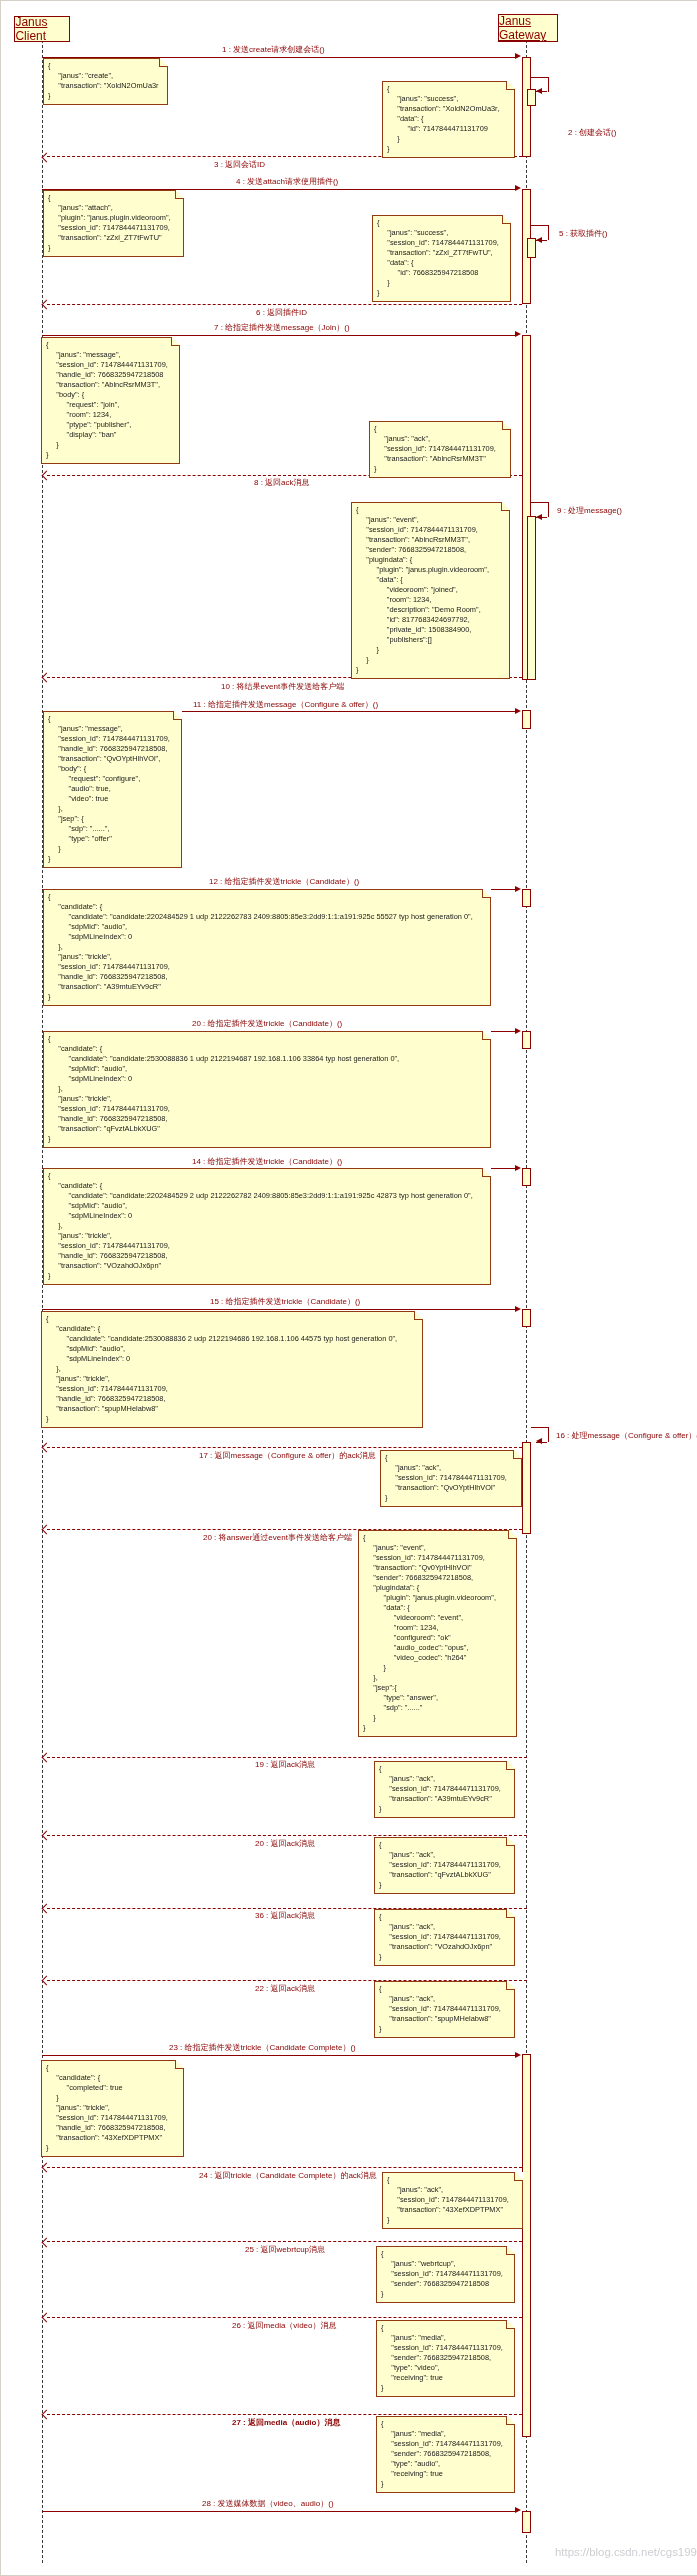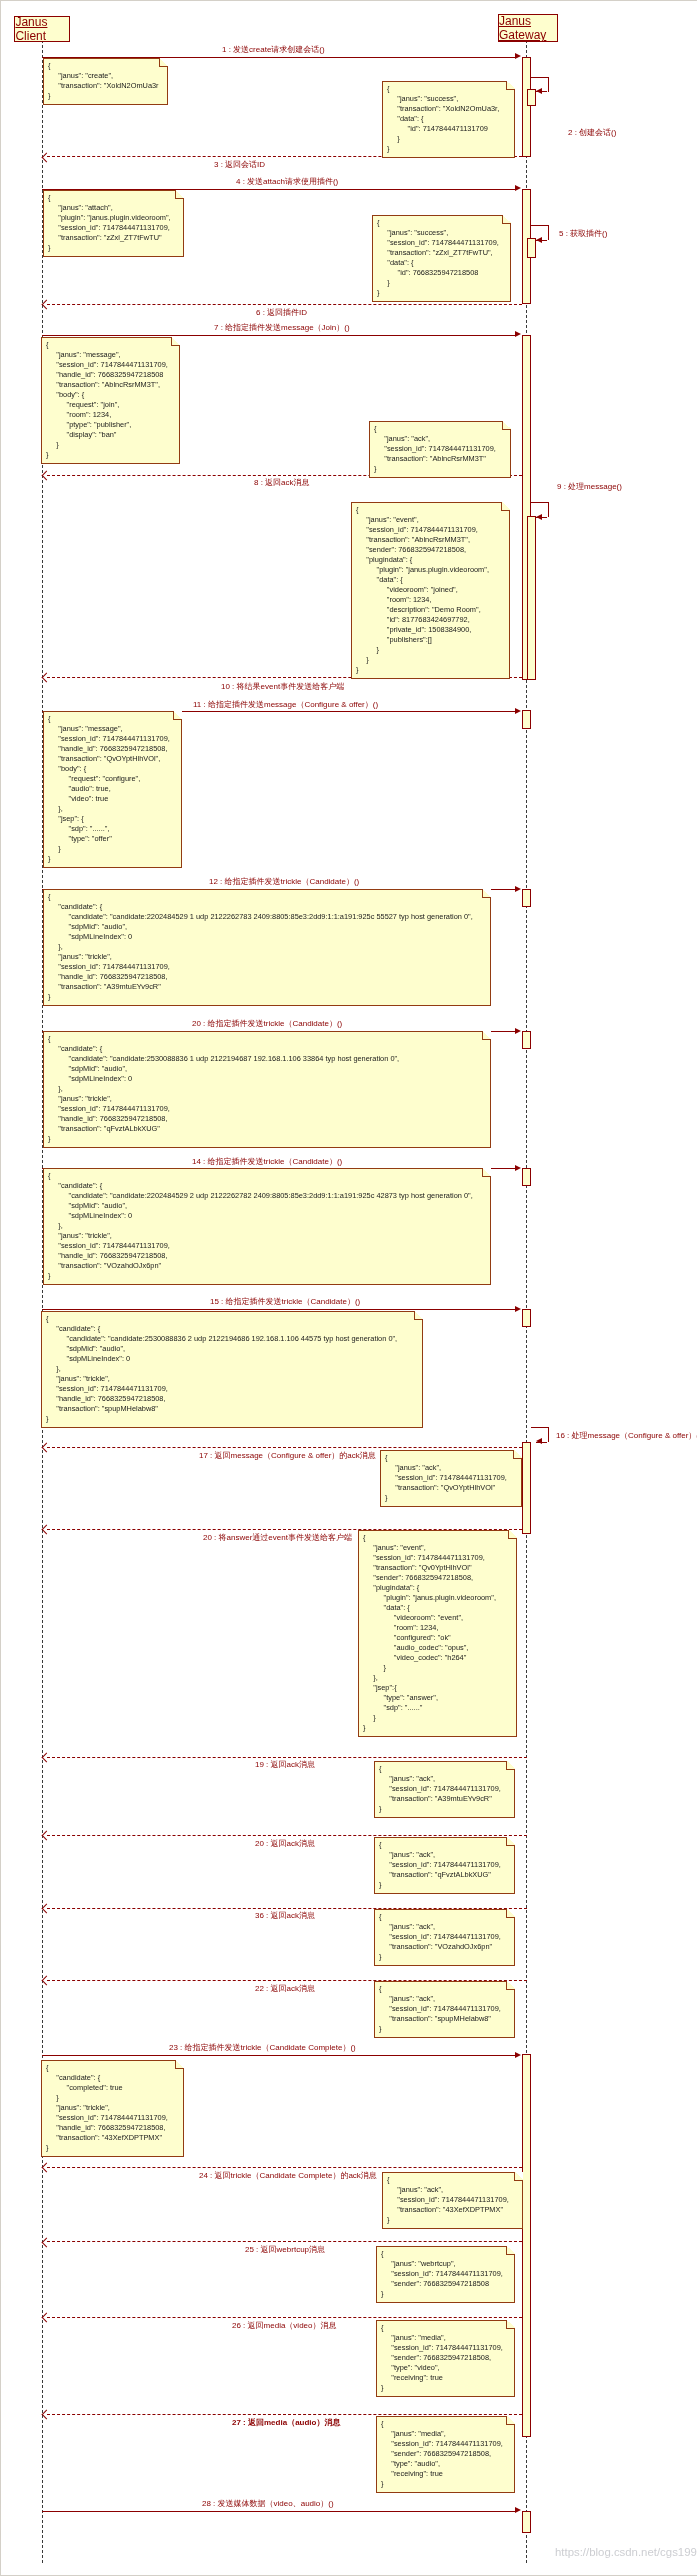--- a/index.html
+++ b/index.html
@@ -128,21 +128,21 @@
     <div class="msg-line-solid" style="left: 41px; top: 334px; width: 474px;"></div>
     <div class="head-right" style="left: 514px; top: 330px;"></div>
     <div class="msg-label" style="left: 213px; top: 321px;">7 : 给指定插件发送message（Join）()</div>
     <div class="msg-line-dashed" style="left: 46px; top: 474px; width: 475px;"></div>
     <div class="chev" style="left: 42px; top: 471px;"></div>
     <div class="msg-label" style="left: 253px; top: 476px;">8 : 返回ack消息</div>
     <div class="msg-line-solid" style="left: 530px; top: 501px; width: 17px;"></div>
     <div class="vseg" style="left: 547px; top: 501px; height: 14.7px;"></div>
     <div class="msg-line-solid" style="left: 535px; top: 516px; width: 11.4px;"></div>
     <div class="head-left" style="left: 535px; top: 513px;"></div>
-    <div class="msg-label" style="left: 556px; top: 480px;">9 : 处理message()</div>
+    <div class="msg-label" style="left: 556px; top: 504px;">9 : 处理message()</div>
     <div class="msg-line-dashed" style="left: 46px; top: 676px; width: 475px;"></div>
     <div class="chev" style="left: 42px; top: 673px;"></div>
     <div class="msg-label" style="left: 220px; top: 680px;">10 : 将结果event事件发送给客户端</div>
     <div class="msg-line-solid" style="left: 41px; top: 710px; width: 474px;"></div>
     <div class="head-right" style="left: 514px; top: 707px;"></div>
     <div class="msg-label" style="left: 192px; top: 698px;">11 : 给指定插件发送message（Configure &amp; offer）()</div>
     <div class="msg-line-solid" style="left: 41px; top: 888px; width: 474px;"></div>
     <div class="head-right" style="left: 514px; top: 885px;"></div>
     <div class="msg-label" style="left: 208px; top: 875px;">12 : 给指定插件发送trickle（Candidate）()</div>
     <div class="msg-line-solid" style="left: 41px; top: 1030px; width: 474px;"></div>

